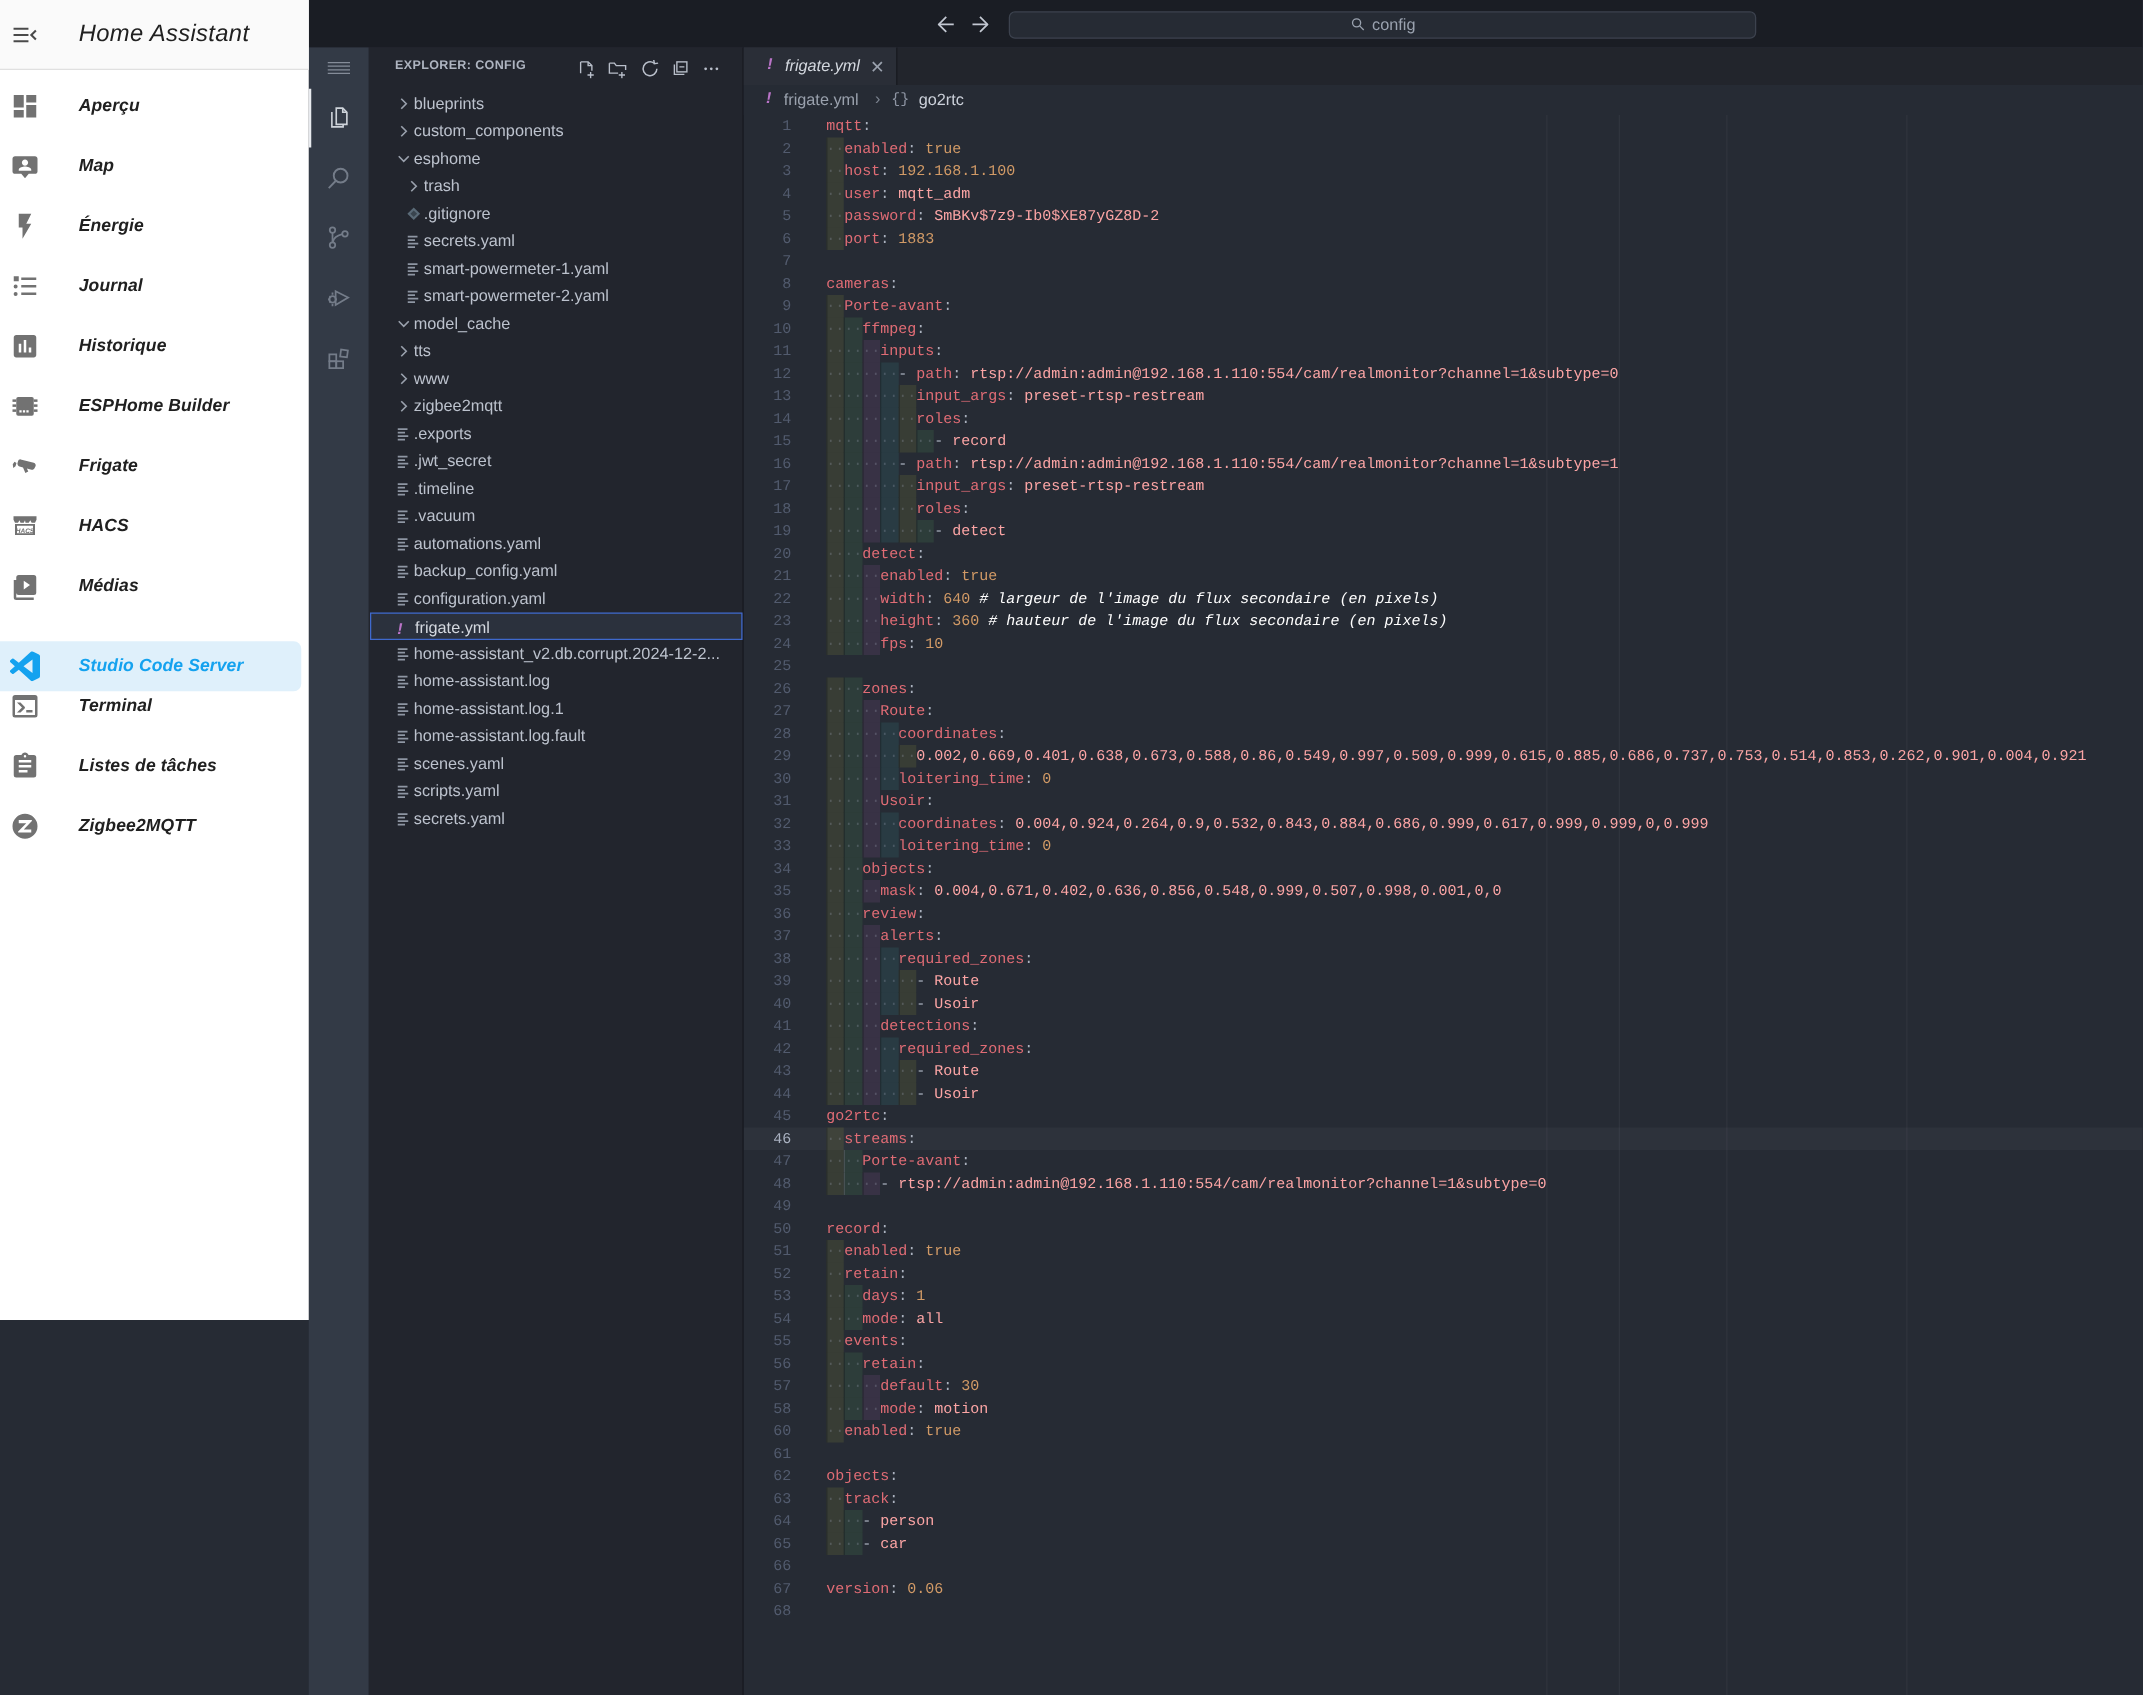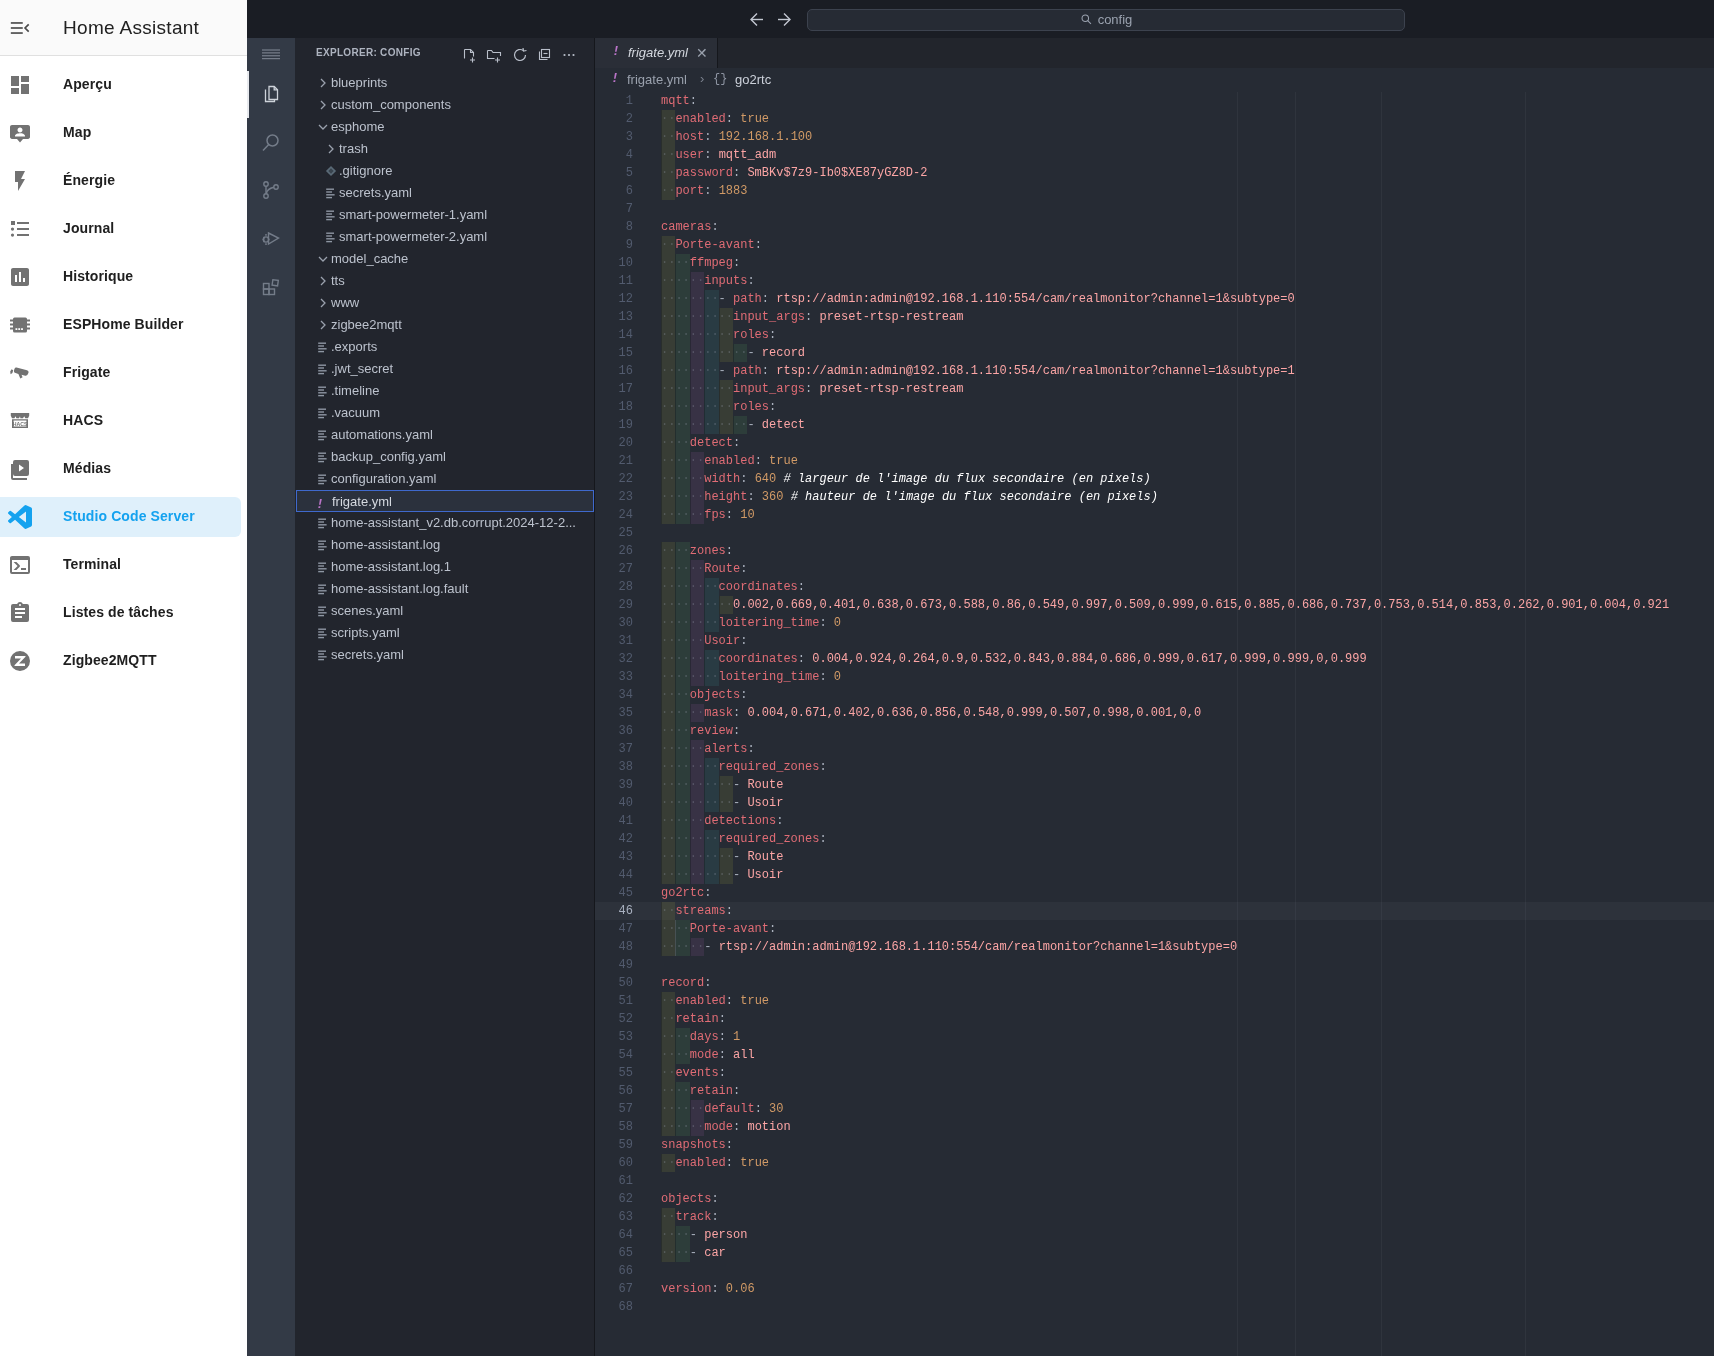--- a/index.html
+++ b/index.html
@@ -1,22 +1,22 @@
 <!DOCTYPE html>
 <html><head><meta charset="utf-8"><style>
 * { margin:0; padding:0; box-sizing:border-box; }
 html,body { width:1714px; height:1356px; overflow:hidden; background:#262b34; font-family:"Liberation Sans",sans-serif; }
 
-#ha { position:absolute; left:0; top:0; width:247px; height:1356px; background:#fff; z-index:5; }
+#ha { position:absolute; left:0; top:0; width:247px; height:1056px; background:#fff; z-index:5;font-style:italic; }
 #hahead { position:absolute; left:0; top:0; width:247px; height:56px; background:#fafafa; border-bottom:1px solid #e0e0e0; }
 #hahead h1 { position:absolute; left:63px; top:17px; font-size:19px; font-weight:400; color:#212121; letter-spacing:0.3px; }
 .hr { position:absolute; left:0; width:241px; height:40px; }
 .hr .hai { position:absolute; left:8px; top:8px; width:24px; height:24px; }
 .hr .hl { position:absolute; left:63px; top:11px; font-size:14px; font-weight:700; color:#202020; letter-spacing:0.1px; }
-.hsel { background:#dff0fb; border-radius:0 6px 6px 0; }
+.hsel { background:#dff0fb; border-radius:0 6px 6px 0;margin-top:16px; }
 .hsel .hl { color:#14a2ef; }
 
 #titlebar { position:absolute; left:247px; top:0; width:1467px; height:38px; background:#1a1d24; }
 #sbox { position:absolute; left:560px; top:9px; width:598px; height:22px; background:#262b34; border:1px solid #3c424e; border-radius:5px; color:#9aa2af; font-size:13px; text-align:center; line-height:20px; }
 #activity { position:absolute; left:247px; top:38px; width:48px; height:1318px; background:#333a46; }
 .ai { position:absolute; left:12px; width:24px; height:24px; }
 #abar { position:absolute; left:0; top:33px; width:2px; height:47px; background:#e8eaee; }
 
 #explorer { position:absolute; left:295px; top:38px; width:300px; height:1318px; background:#22252d; border-right:1px solid #15171c; }
 #exhead { position:absolute; left:21px; top:9px; font-size:10px; font-weight:700; color:#aeb4c0; letter-spacing:0.3px; }
@@ -576,21 +576,20 @@
 <div class="cl"><span class="lno">49</span><span class="ctx"></span></div>
 <div class="cl"><span class="lno">50</span><span class="ctx"><span class="k">record</span><span class="p">:</span></span></div>
 <div class="cl"><i class="rb" style="left:66.0px;width:14.4px;background:rgba(255,255,64,0.085)"></i><span class="lno">51</span><span class="ctx"><span class="ws">··</span><span class="k">enabled</span><span class="p">:</span><span class="p"> </span><span class="n">true</span></span></div>
 <div class="cl"><i class="rb" style="left:66.0px;width:14.4px;background:rgba(255,255,64,0.085)"></i><span class="lno">52</span><span class="ctx"><span class="ws">··</span><span class="k">retain</span><span class="p">:</span></span></div>
 <div class="cl"><i class="rb" style="left:66.0px;width:14.4px;background:rgba(255,255,64,0.085)"></i><i class="rb" style="left:80.4px;width:14.4px;background:rgba(127,255,127,0.085)"></i><span class="lno">53</span><span class="ctx"><span class="ws">····</span><span class="k">days</span><span class="p">:</span><span class="p"> </span><span class="n">1</span></span></div>
 <div class="cl"><i class="rb" style="left:66.0px;width:14.4px;background:rgba(255,255,64,0.085)"></i><i class="rb" style="left:80.4px;width:14.4px;background:rgba(127,255,127,0.085)"></i><span class="lno">54</span><span class="ctx"><span class="ws">····</span><span class="k">mode</span><span class="p">:</span><span class="p"> </span><span class="s">all</span></span></div>
 <div class="cl"><i class="rb" style="left:66.0px;width:14.4px;background:rgba(255,255,64,0.085)"></i><span class="lno">55</span><span class="ctx"><span class="ws">··</span><span class="k">events</span><span class="p">:</span></span></div>
 <div class="cl"><i class="rb" style="left:66.0px;width:14.4px;background:rgba(255,255,64,0.085)"></i><i class="rb" style="left:80.4px;width:14.4px;background:rgba(127,255,127,0.085)"></i><span class="lno">56</span><span class="ctx"><span class="ws">····</span><span class="k">retain</span><span class="p">:</span></span></div>
 <div class="cl"><i class="rb" style="left:66.0px;width:14.4px;background:rgba(255,255,64,0.085)"></i><i class="rb" style="left:80.4px;width:14.4px;background:rgba(127,255,127,0.085)"></i><i class="rb" style="left:94.8px;width:14.4px;background:rgba(255,127,255,0.085)"></i><span class="lno">57</span><span class="ctx"><span class="ws">······</span><span class="k">default</span><span class="p">:</span><span class="p"> </span><span class="n">30</span></span></div>
 <div class="cl"><i class="rb" style="left:66.0px;width:14.4px;background:rgba(255,255,64,0.085)"></i><i class="rb" style="left:80.4px;width:14.4px;background:rgba(127,255,127,0.085)"></i><i class="rb" style="left:94.8px;width:14.4px;background:rgba(255,127,255,0.085)"></i><span class="lno">58</span><span class="ctx"><span class="ws">······</span><span class="k">mode</span><span class="p">:</span><span class="p"> </span><span class="s">motion</span></span></div>
-<div class="cl"><span class="lno">59</span><span class="ctx"><span class="k">snapshots</span><span class="p">:</span></span></div>
 <div class="cl"><i class="rb" style="left:66.0px;width:14.4px;background:rgba(255,255,64,0.085)"></i><span class="lno">60</span><span class="ctx"><span class="ws">··</span><span class="k">enabled</span><span class="p">:</span><span class="p"> </span><span class="n">true</span></span></div>
 <div class="cl"><span class="lno">61</span><span class="ctx"></span></div>
 <div class="cl"><span class="lno">62</span><span class="ctx"><span class="k">objects</span><span class="p">:</span></span></div>
 <div class="cl"><i class="rb" style="left:66.0px;width:14.4px;background:rgba(255,255,64,0.085)"></i><span class="lno">63</span><span class="ctx"><span class="ws">··</span><span class="k">track</span><span class="p">:</span></span></div>
 <div class="cl"><i class="rb" style="left:66.0px;width:14.4px;background:rgba(255,255,64,0.085)"></i><i class="rb" style="left:80.4px;width:14.4px;background:rgba(127,255,127,0.085)"></i><span class="lno">64</span><span class="ctx"><span class="ws">····</span><span class="p">- </span><span class="s">person</span></span></div>
 <div class="cl"><i class="rb" style="left:66.0px;width:14.4px;background:rgba(255,255,64,0.085)"></i><i class="rb" style="left:80.4px;width:14.4px;background:rgba(127,255,127,0.085)"></i><span class="lno">65</span><span class="ctx"><span class="ws">····</span><span class="p">- </span><span class="s">car</span></span></div>
 <div class="cl"><span class="lno">66</span><span class="ctx"></span></div>
 <div class="cl"><span class="lno">67</span><span class="ctx"><span class="k">version</span><span class="p">:</span><span class="p"> </span><span class="n">0.06</span></span></div>
 <div class="cl"><span class="lno">68</span><span class="ctx"></span></div>
   </div>

